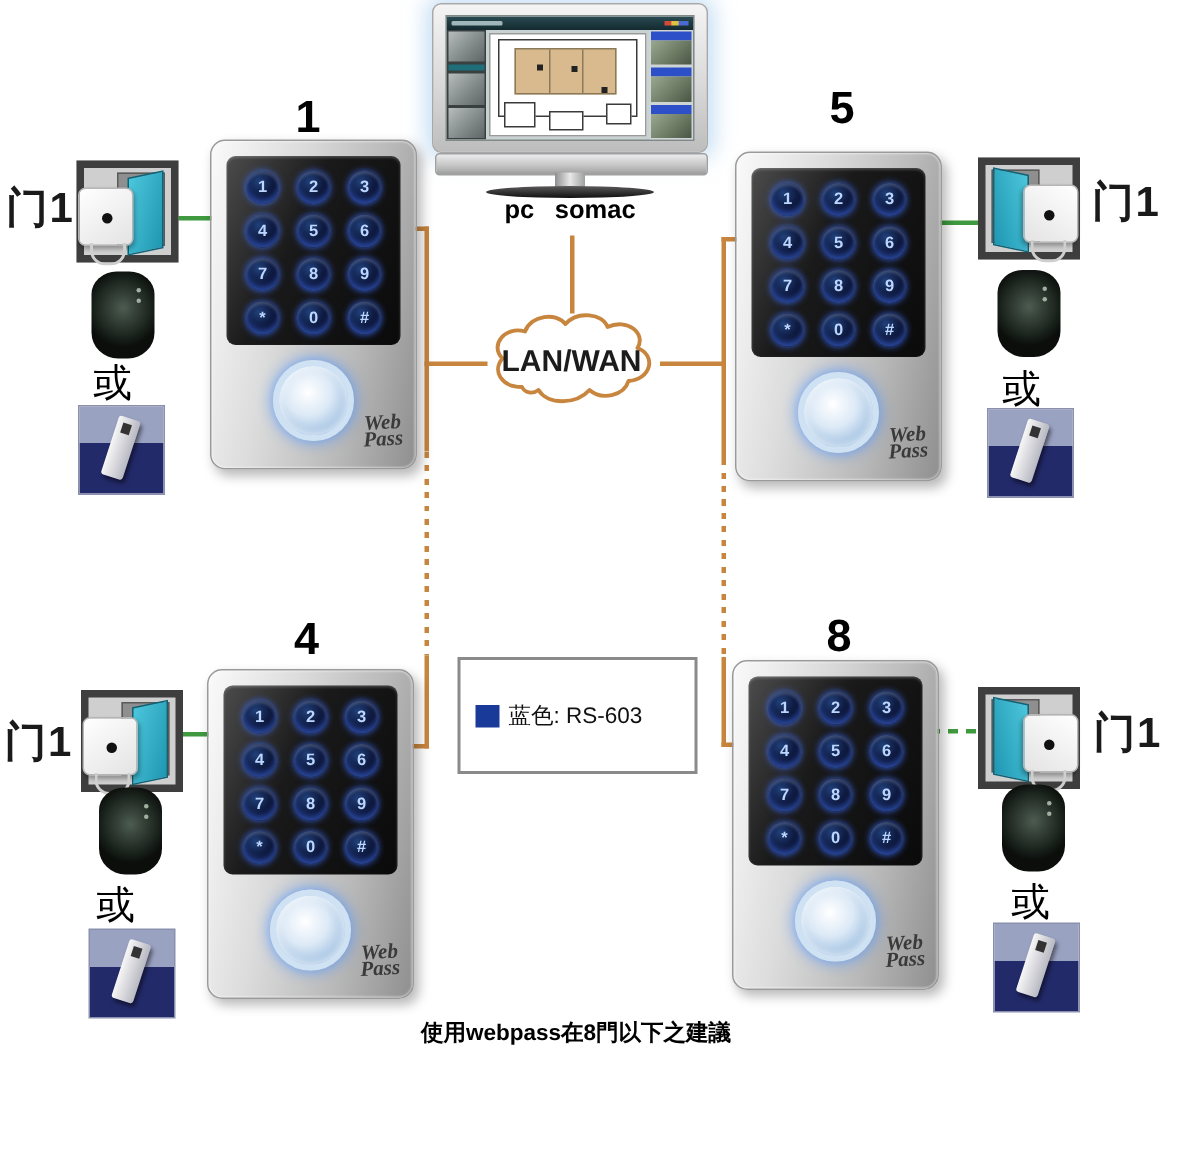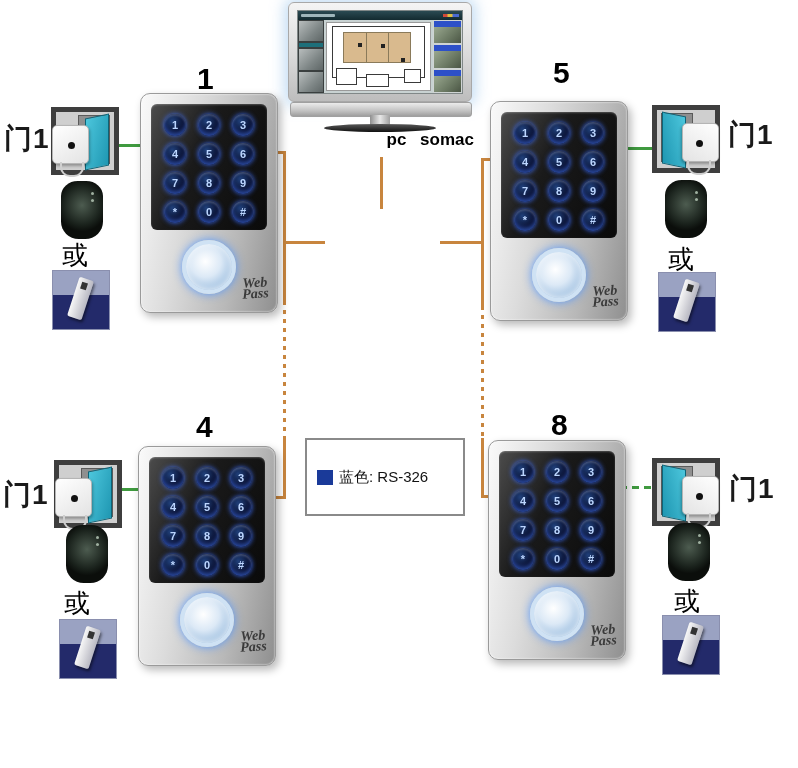--- a/index.html
+++ b/index.html
@@ -38,21 +38,21 @@
   .camcol-r{width:27px;background:#cfd4d4;display:flex;flex-direction:column;gap:2px;padding:1px;}
   .camcol-r .cam{flex:1;display:flex;flex-direction:column;}
   .camcol-r .cam .hdr{height:6px;background:#2d50c8;flex:0 0 auto;}
   .camcol-r .cam .img{flex:1;background:linear-gradient(135deg,#9aa890,#6a7862 60%,#4a5544);}
   .speaker{position:absolute;left:4px;top:102px;width:180px;height:13px;border-radius:3px;
            background:linear-gradient(180deg,#ececec,#c2c2c2 60%,#9e9e9e);border:1px solid #a0a0a0;}
   .neck{position:absolute;left:84px;top:115px;width:20px;height:10px;
         background:linear-gradient(90deg,#8f8f8f,#e8e8e8 50%,#9f9f9f);}
   .mon-base{position:absolute;left:38px;top:124px;width:112px;height:8px;border-radius:50%;
             background:linear-gradient(#5a5a5a,#101010);}
-  .pc-label{position:absolute;left:286px;top:130px;width:188px;text-align:right;font-size:17px;
+  .pc-label{position:absolute;left:286px;top:130px;width:188px;text-align:center;font-size:17px;
             font-weight:bold;word-spacing:9px;color:#000;z-index:2;}
 
   
   .cloud{position:absolute;left:318px;top:204px;z-index:2;}
 
   
   .device{position:absolute;width:136px;height:218px;z-index:2;border-radius:10px;border:1px solid #9a9a9a;
           background:linear-gradient(100deg,#fafafa 0%,#dcdcdc 35%,#b8b8b8 70%,#8f8f8f 100%);
           box-shadow:3px 4px 8px rgba(0,0,0,0.28), inset 0 0 2px #fff;}
   .panel{position:absolute;left:10px;right:10px;top:10px;height:126px;border-radius:6px;
@@ -177,20 +177,35 @@
           </div>
         </div>
       </div>
     </div>
     <div class="speaker"></div>
     <div class="neck"></div>
     <div class="mon-base"></div>
   </div>
   <div class="pc-label">pc somac</div>
 
+  <div class="cloud">
+    <svg width="128" height="76" viewBox="0 0 128 76">
+      <path d="M 30 54
+               C 16 54 10 43 17 35
+               C 8 26 19 13 32 17
+               C 36 6 53 4 59 12
+               C 67 3 84 5 87 14
+               C 100 8 113 18 107 28
+               C 120 33 116 49 101 50
+               C 98 60 83 63 75 56
+               C 66 66 47 66 41 56
+               C 37 59 32 58 30 54 Z" fill="#ffffff" stroke="#c8853e" stroke-width="2.6" stroke-linejoin="round"></path>
+      <text x="63" y="43" text-anchor="middle" font-size="20" font-weight="bold" font-family="Liberation Sans, DejaVu Sans, sans-serif" fill="#1c1c1c">LAN/WAN</text>
+    </svg>
+  </div>
 
   <div class="ctrl-num" style="left:197px;top:62px;">1</div>
   <div class="ctrl-num" style="left:553px;top:56px;">5</div>
   <div class="ctrl-num" style="left:196px;top:410px;">4</div>
   <div class="ctrl-num" style="left:551px;top:408px;">8</div>
 
   <div class="device" style="left:140px;top:93px;">
     <div class="panel">
         <div class="keys">
           <div class="key">1</div>
@@ -331,18 +346,19 @@
     <div class="reader" style="left:18px;top:65px;"></div>
     <div class="or-label" style="left:24px;top:126px;">或</div>
     <div class="lock" style="left:12px;top:157px;">
         <div class="bolt"></div>
       </div>
   </div>
 
   <div class="legend">
     <div class="legend-row">
       <span class="swatch" style="background: rgb(26, 58, 153);"></span>
-      <span>蓝色: RS-326</span>
-    </div>
-  </div>
-
+      <span>蓝色: RS-603</span>
+    </div>
+  </div>
+
+  <div class="caption">使用webpass在8門以下之建議</div>
 
 </div>
 
 </body></html>

